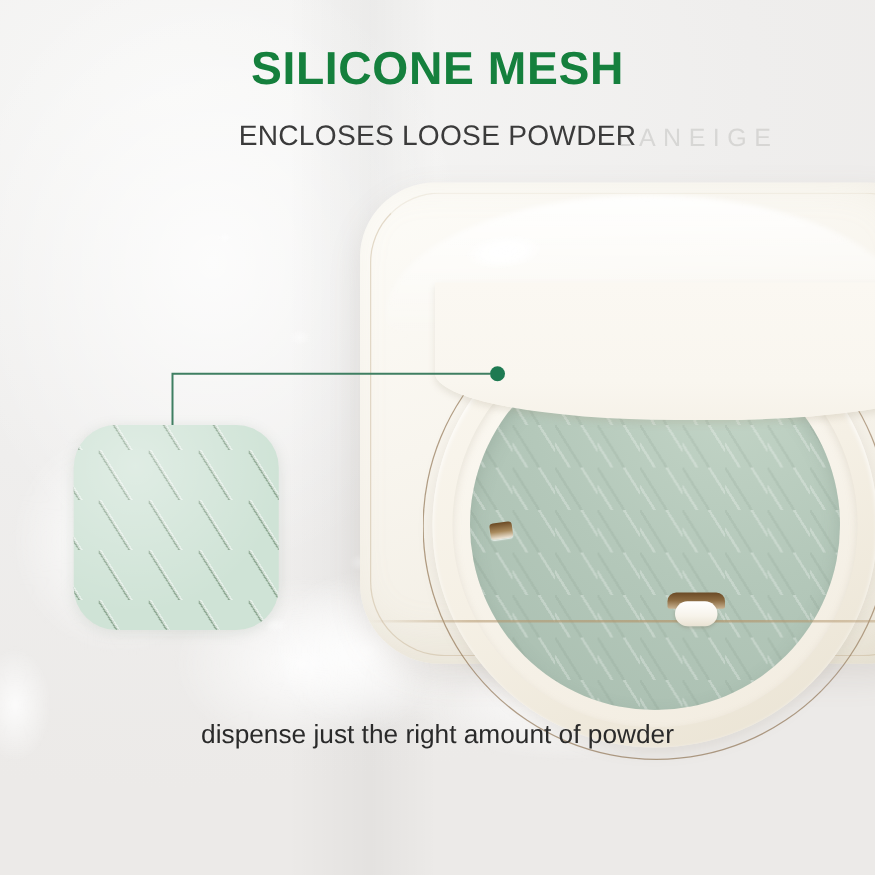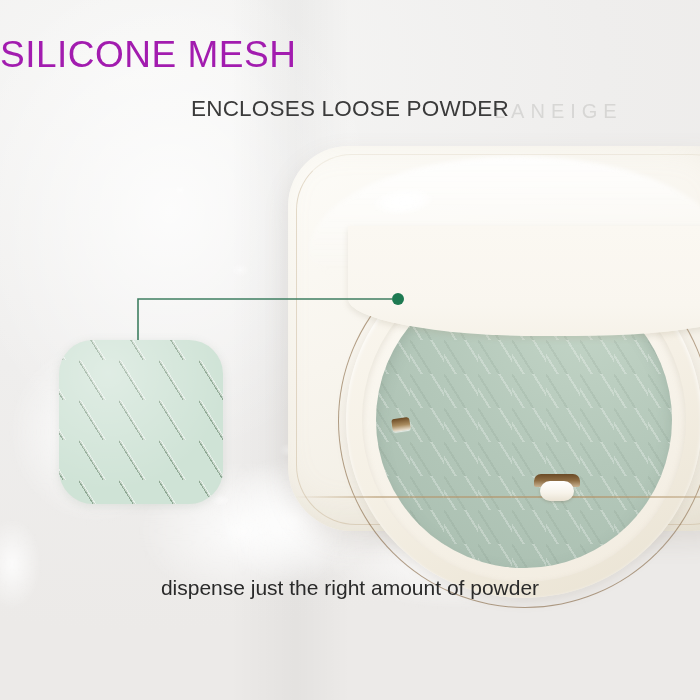--- a/index.html
+++ b/index.html
@@ -77,25 +77,25 @@
     left: 230px; top: 0;
     width: 120px; height: 700px;
     background: linear-gradient(90deg, rgba(0,0,0,0) 0%, rgba(0,0,0,0.035) 55%, rgba(0,0,0,0) 100%);
   }
 
   
   .headline {
     position: absolute;
     left: 0; right: 0;
     top: 36px;
-    text-align: left;
+    text-align: center;
     font-size: 37px;
-    font-weight: normal;
+    font-weight: bold;
     letter-spacing: 0.5px;
-    color: #a21caf;
+    color: #15803d;
     line-height: 1;
   }
   .subhead {
     position: absolute;
     left: 0; right: 0;
     top: 94px;
     text-align: center;
     font-size: 22.5px;
     font-weight: normal;
     letter-spacing: 0.2px;

